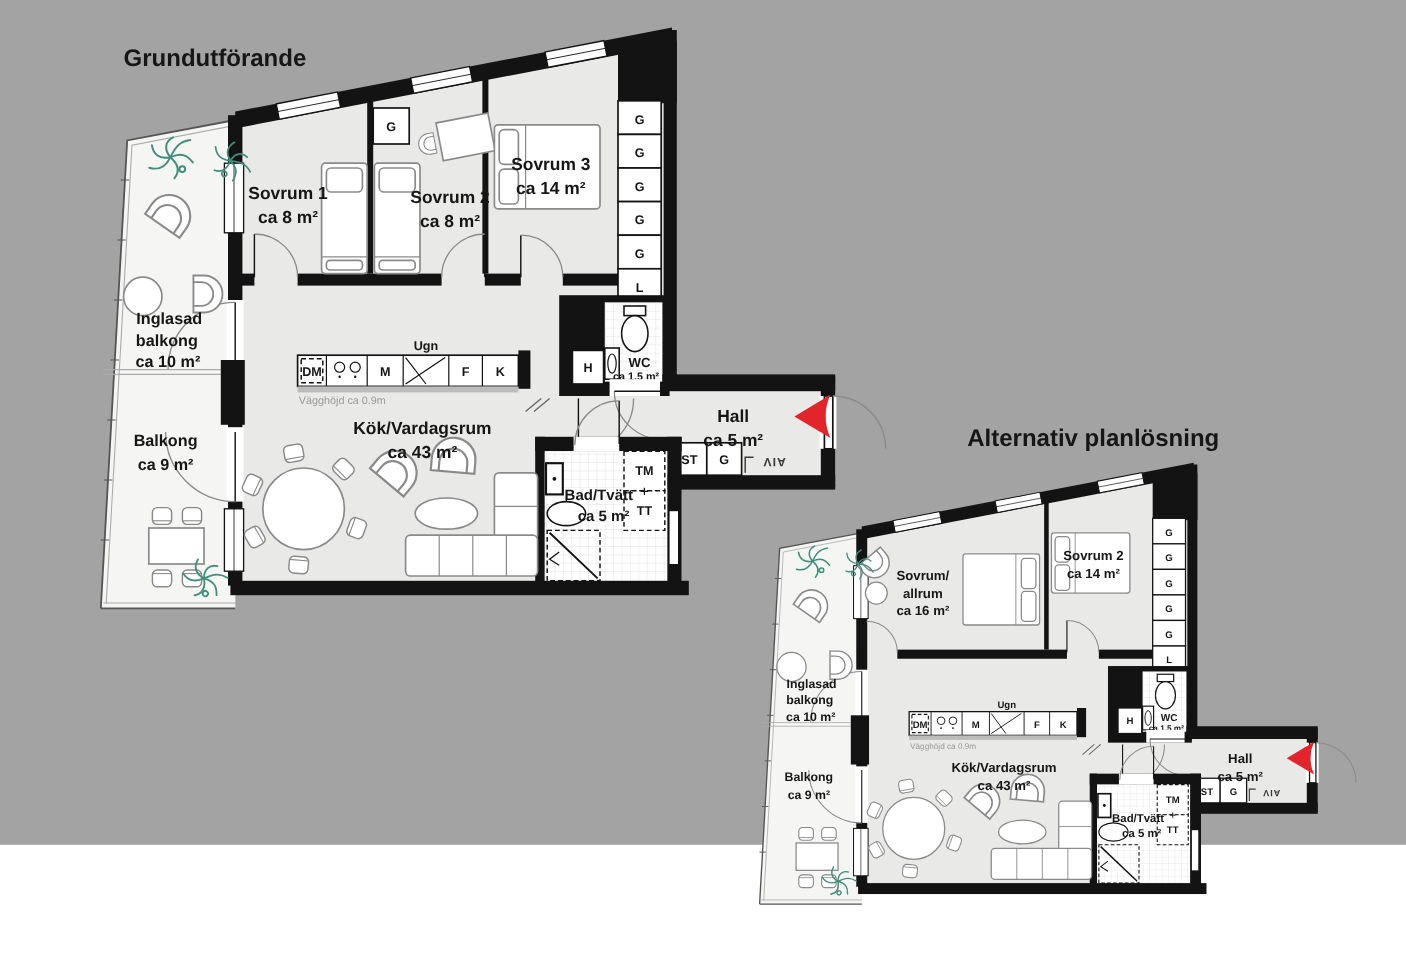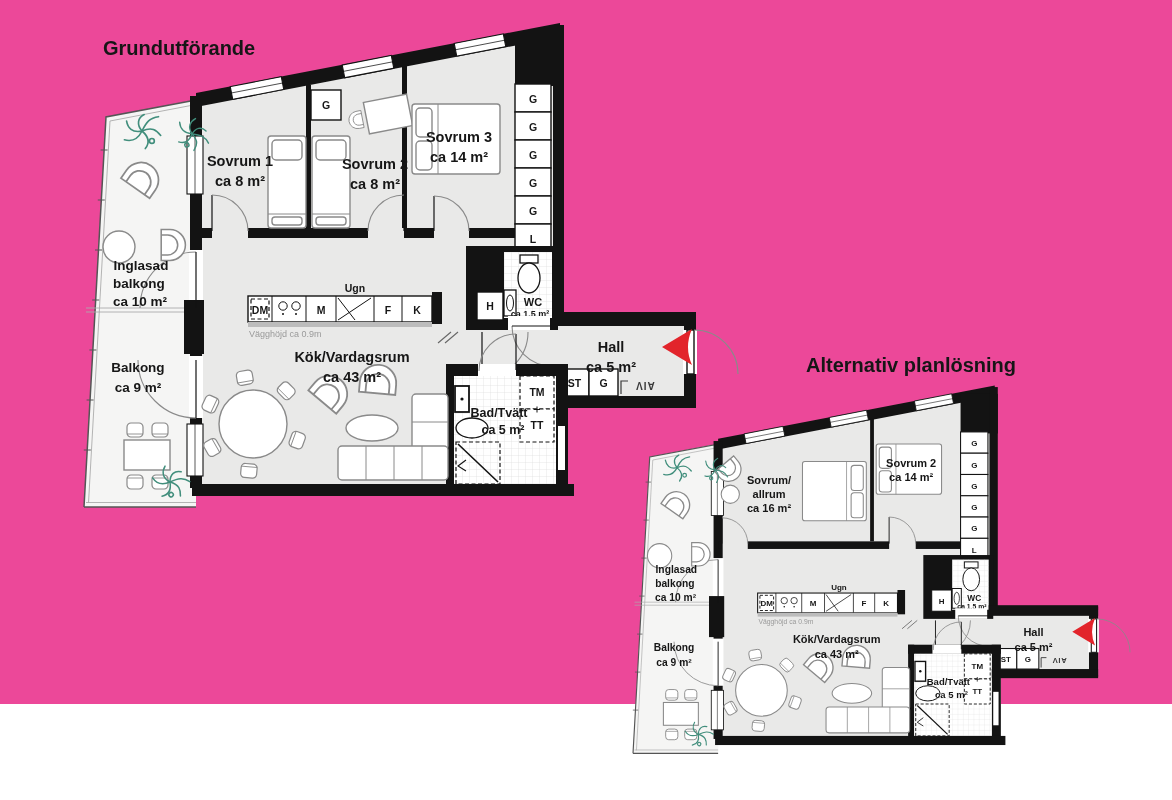--- a/index.html
+++ b/index.html
@@ -1,16 +1,16 @@
 <!DOCTYPE html>
 <html><head>
 <meta charset="utf-8">
 <style>
   html,body{margin:0;padding:0;background:#ffffff;width:1172px;height:800px;overflow:hidden;}
-  .canvas{position:relative;width:1172px;height:704px;background:#ec4899;font-family:"Liberation Sans",sans-serif;}
+  .canvas{position:relative;width:1172px;height:704px;background:#a3a3a3;font-family:"Liberation Sans",sans-serif;}
   svg text{font-family:"Liberation Sans","DejaVu Sans",sans-serif;fill:#161616;}
   .t-title{font-size:20px;font-weight:bold;}
   .t-room{font-size:14.5px;font-weight:bold;text-anchor:middle;}
   .t-balk{font-size:13.5px;font-weight:bold;text-anchor:middle;}
   .t-bad{font-size:12.5px;font-weight:bold;text-anchor:middle;}
   .t-small{font-size:10.5px;font-weight:bold;text-anchor:middle;}
   .t-wc{font-size:11px;font-weight:bold;text-anchor:middle;}
   .t-wcarea{font-size:9px;font-weight:bold;text-anchor:middle;}
   .t-note{font-size:9px;fill:#9a9a9a;text-anchor:start;}
   .t-vent{font-size:10px;font-weight:bold;fill:#3a3a3a;text-anchor:middle;letter-spacing:1px;}

